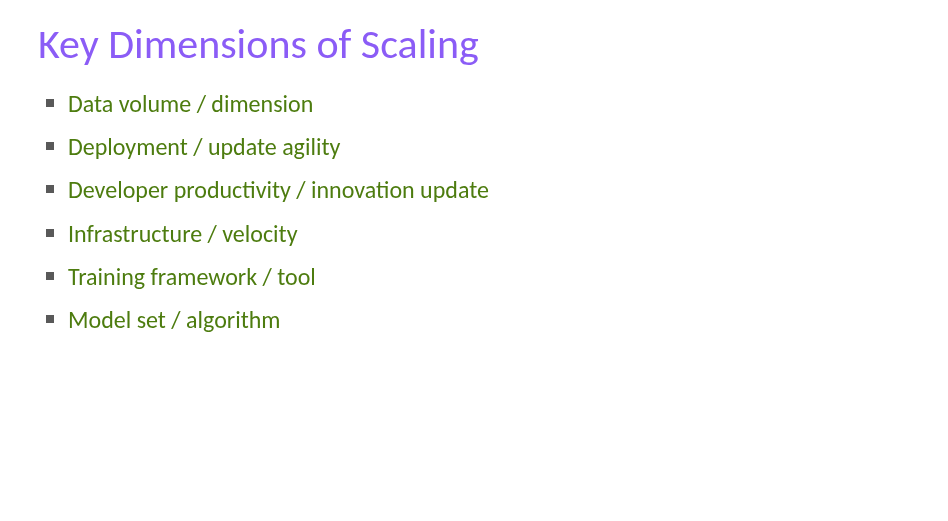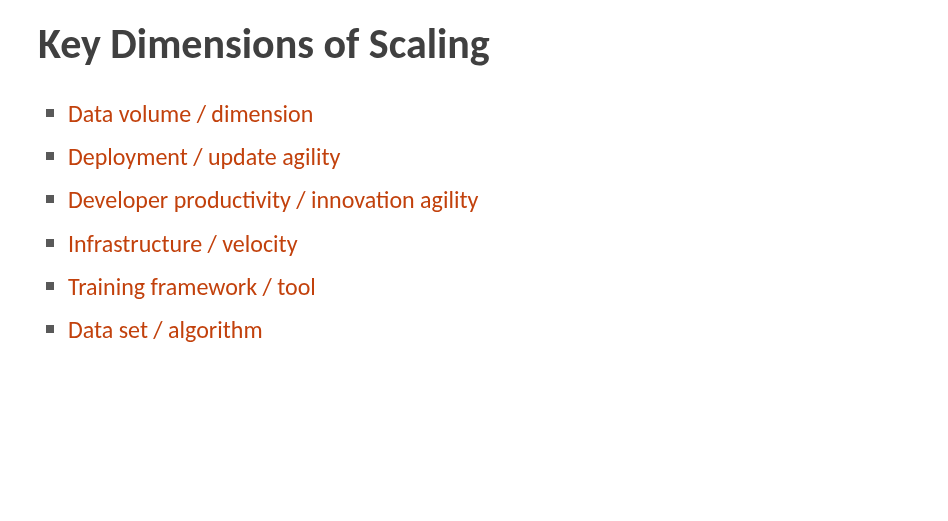--- a/index.html
+++ b/index.html
@@ -9,32 +9,32 @@
     }
     body {
       width: 948px;
       height: 521px;
       background: #ffffff;
       font-family: Calibri, "Segoe UI", Arial, sans-serif;
       padding: 18px 38px;
     }
     .slide-title {
       font-size: 42px;
-      font-weight: 700;
-      color: #404040;
-      margin-bottom: 26px;
+      font-weight: 400;
+      color: #8b5cf6;
+      margin-bottom: 16px;
       letter-spacing: 0px;
     }
     .bullet-list {
       list-style: none;
       padding-left: 8px;
     }
     .bullet-item {
       font-size: 24px;
-      color: #c2410c;
+      color: #4d7c0f;
       line-height: 1.55;
       margin-bottom: 6px;
       display: flex;
       align-items: flex-start;
     }
     .bullet-marker {
       display: inline-block;
       width: 8px;
       height: 8px;
       background: #595959;
@@ -55,27 +55,27 @@
   <li class="bullet-item">
     <span class="bullet-marker"></span>
     <span class="bullet-text">Data volume / dimension</span>
   </li>
   <li class="bullet-item">
     <span class="bullet-marker"></span>
     <span class="bullet-text">Deployment / update agility</span>
   </li>
   <li class="bullet-item">
     <span class="bullet-marker"></span>
-    <span class="bullet-text">Developer productivity / innovation agility</span>
+    <span class="bullet-text">Developer productivity / innovation update</span>
   </li>
   <li class="bullet-item">
     <span class="bullet-marker"></span>
     <span class="bullet-text">Infrastructure / velocity</span>
   </li>
   <li class="bullet-item">
     <span class="bullet-marker"></span>
     <span class="bullet-text">Training framework / tool</span>
   </li>
   <li class="bullet-item">
     <span class="bullet-marker"></span>
-    <span class="bullet-text">Data set / algorithm</span>
+    <span class="bullet-text">Model set / algorithm</span>
   </li>
 </ul>
 
 </body></html>

